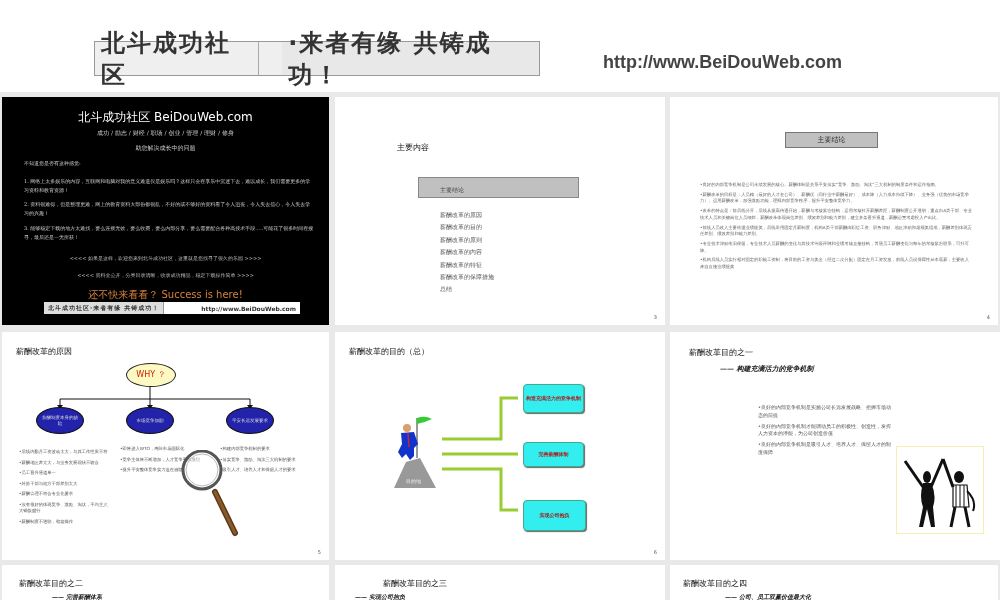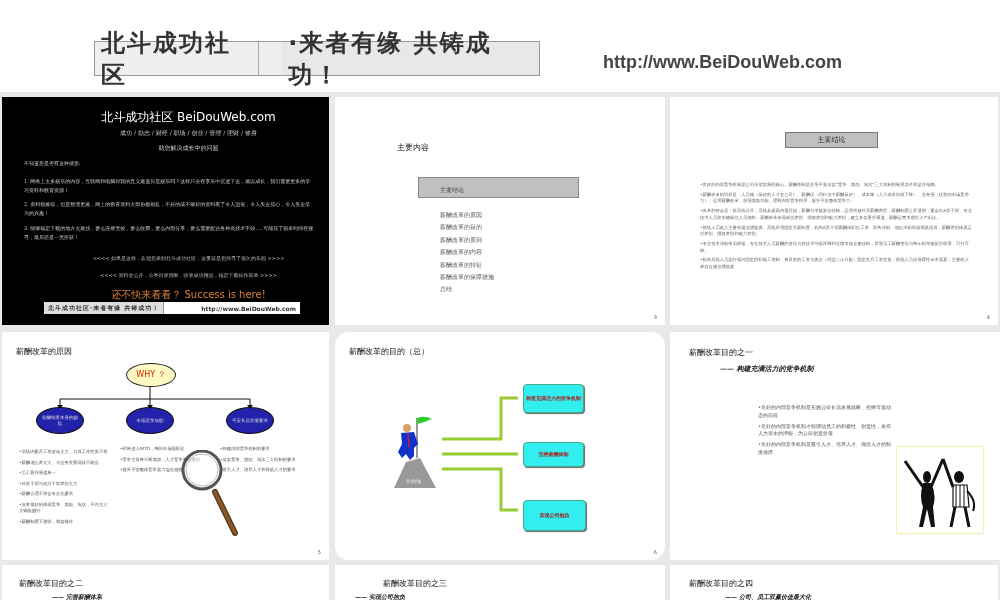--- a/index.html
+++ b/index.html
@@ -3,21 +3,21 @@
 <meta charset="utf-8">
 <style>
   * { box-sizing: border-box; margin: 0; padding: 0; }
   html, body { width: 1000px; height: 600px; overflow: hidden; background: #ffffff; font-family: "DejaVu Sans", "Liberation Sans", sans-serif; }
   .banner { position: absolute; left: 0; top: 0; width: 1000px; height: 92px; background: #ffffff; }
   .banner-box { position: absolute; left: 94px; top: 41px; width: 446px; height: 35px; border: 1px solid #9a9a9a; background: #efefef; display: flex; align-items: center; font-weight: bold; font-size: 24px; color: #333; letter-spacing: 2px; gap: 23px; }
   .banner-box .left { padding: 0 4px 0 6px; border-right: 1px solid #aaa; height: 100%; display: flex; align-items: center; }
   .banner-box .right { padding-left: 6px; height: 100%; display: flex; align-items: center; background: #e8e8e8; }
   .banner-url { position: absolute; left: 603px; top: 52px; font-size: 18px; font-weight: bold; color: #444; font-family: "Liberation Sans", sans-serif; }
   .grid-bg { position: absolute; left: 0; top: 92px; width: 1000px; height: 508px; background: #e9e9e9; }
-  .slide { position: absolute; background: #fff; overflow: hidden; padding-left: 23px; }
+  .slide { position: absolute; background: #fff; overflow: hidden; }
   .pnum { position: absolute; right: 8px; bottom: 5px; font-size: 5px; color: #555; }
 
   
   .s1 { left: 2px; top: 97px; width: 327px; height: 228px; background: #000; color: #ddd; }
   .s1 .title { position: absolute; top: 12px; width: 100%; text-align: center; font-size: 12px; color: #fff; }
   .s1 .sub { position: absolute; top: 32px; width: 100%; text-align: center; font-size: 6px; color: #ccc; font-family: "DejaVu Serif", serif; }
   .s1 .sub2 { position: absolute; top: 47px; width: 100%; text-align: center; font-size: 6px; color: #ccc; font-family: "DejaVu Serif", serif; }
   .s1 .para { position: absolute; left: 22px; width: 290px; font-size: 5px; line-height: 9px; color: #ccc; font-family: "DejaVu Serif", serif; }
   .s1 .center { position: absolute; width: 100%; text-align: center; font-size: 5px; color: #bbb; font-family: "DejaVu Serif", serif; }
   .s1 .cta { position: absolute; top: 191px; width: 100%; text-align: center; font-size: 10px; color: #d9823c; }
@@ -39,21 +39,21 @@
 
   
   .s4 { left: 2px; top: 332px; width: 327px; height: 228px; }
   .s4 .heading { position: absolute; left: 14px; top: 14px; font-size: 8px; color: #111; }
   .why { position: absolute; left: 124px; top: 31px; width: 50px; height: 24px; border-radius: 50%; background: #fef9c3; border: 1.5px solid #222; color: #cc2200; font-size: 8px; text-align: center; line-height: 21px; }
   .oval { position: absolute; top: 75px; width: 48px; height: 27px; border-radius: 50%; background: #2222aa; border: 1px solid #111; color: #ddd; font-size: 4.5px; display: flex; align-items: center; justify-content: center; text-align: center; line-height: 6px; padding: 0 4px; }
   .col { position: absolute; top: 117px; font-size: 4.3px; line-height: 6.5px; color: #555; }
   .col div { margin-bottom: 4px; }
 
   
-  .s5 { left: 335px; top: 332px; width: 330px; height: 228px; border-radius: 14px; }
+  .s5 { left: 335px; top: 332px; width: 330px; height: 228px; }
   .s5 .heading { position: absolute; left: 14px; top: 14px; font-size: 8px; color: #111; }
   .cbox { position: absolute; left: 188px; width: 61px; background: #33eeee; border: 1px solid #4a8; border-radius: 4px; box-shadow: 1px 1px 1px #666; color: #b01818; font-size: 5px; font-weight: bold; text-align: center; display: flex; align-items: center; justify-content: center; line-height: 7px; }
 
   
   .s6 { left: 670px; top: 332px; width: 364px; height: 228px; }
   .s6 .heading { position: absolute; left: 19px; top: 15px; font-size: 8px; color: #111; }
   .s6 .subh { position: absolute; left: 50px; top: 32px; font-size: 7px; color: #222; font-style: italic; font-weight: bold; font-family: "DejaVu Serif", serif; }
   .s6 .bullets { position: absolute; left: 88px; top: 72px; width: 133px; font-size: 5px; line-height: 7.8px; color: #555; }
   .s6 .bullets div { margin-bottom: 3px; }
   .s6 .pic { position: absolute; left: 226px; top: 114px; width: 88px; height: 88px; border: 1px solid #f5f0b0; background: #fff; }
@@ -218,15 +218,15 @@
 
 <div class="slide s7">
   <div class="bt" style="left:17px;">薪酬改革目的之二</div>
   <div class="bs" style="left:50px;">—— 完善薪酬体系</div>
 </div>
 <div class="slide s8">
   <div class="bt" style="left:8px;margin-left:40px;">薪酬改革目的之三</div>
   <div class="bs" style="left:20px;">—— 实现公司抱负</div>
 </div>
 <div class="slide s9">
-  <div class="bt" style="left:19px;">薪酬改革目的之四</div>
+  <div class="bt" style="left:13px;">薪酬改革目的之四</div>
   <div class="bs" style="left:55px;">—— 公司、员工双赢价值最大化</div>
 </div>
 
 </body></html>

